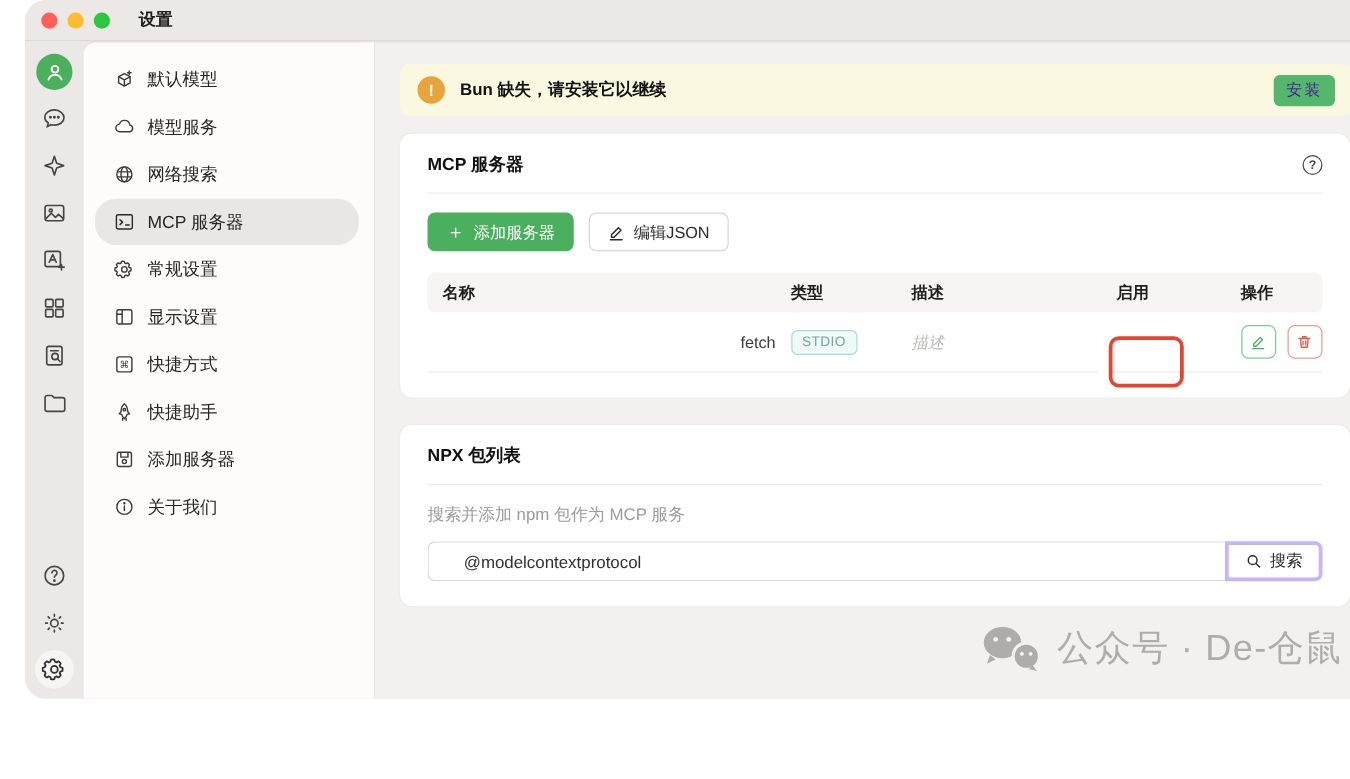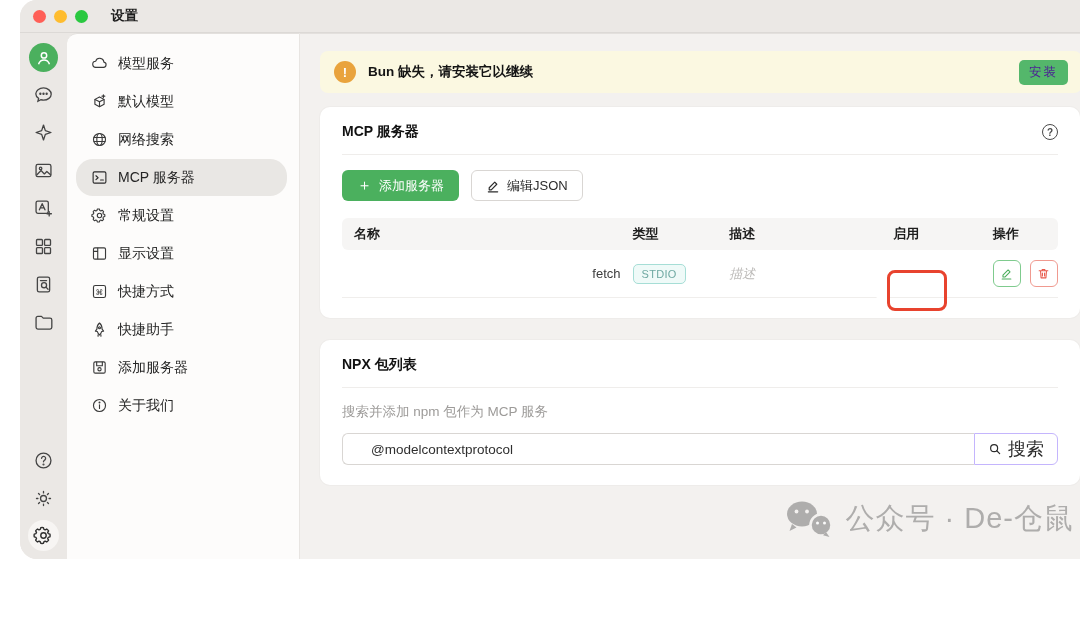--- a/index.html
+++ b/index.html
@@ -105,22 +105,22 @@
   .icon-btn.edit { border:1px solid #7fcb8e; }
   .icon-btn.del  { border:1px solid #f09a90; }
 
   
   .hint { margin-top:15px; font-size:13.5px; color:#9d9b99; }
   .input-group { display:flex; margin-top:12px; }
   .npm-input { flex:1; height:32px; border:1px solid #d9d6d3; border-right:none;
     border-radius:6px 0 0 6px; padding:0 28px; font-size:13.5px; color:#2f2f2f;
     outline:none; background:#fff; font-family:inherit; }
   .btn-search { display:flex; align-items:center; gap:6px; height:32px; padding:0 13px;
-    background:#fff; border:1px solid #c4b5fd; border-radius:0 6px 6px 0;
-    font-size:18px; color:#2b2b2b; cursor:pointer; }
+    background:#fff; border:3px solid #c4b5fd; border-radius:0 6px 6px 0;
+    font-size:13px; color:#2b2b2b; cursor:pointer; }
 
   
   .watermark { position:absolute; right:26px; bottom:20px; display:flex; align-items:flex-start;
     gap:12px; opacity:0.85; pointer-events:none; }
   .watermark .wm-text { font-size:29px; color:#a3a2a1; letter-spacing:1px; }
 </style>
 </head>
 <body>
 
 <div class="window">
@@ -208,32 +208,32 @@
         <svg width="21" height="21" viewBox="0 0 24 24" fill="none" stroke="#2f2f2f" stroke-width="1.6" stroke-linecap="round" stroke-linejoin="round">
             <circle cx="12" cy="12" r="3.1"></circle>
             <path d="M19.4 13.5a7.6 7.6 0 000-3l-2-.6a6 6 0 00-.6-1.4l1-1.8a7.8 7.8 0 00-2.1-2.1l-1.8 1a6 6 0 00-1.4-.6l-.6-2a7.6 7.6 0 00-3 0l-.6 2a6 6 0 00-1.4.6l-1.8-1a7.8 7.8 0 00-2.1 2.1l1 1.8a6 6 0 00-.6 1.4l-2 .6a7.6 7.6 0 000 3l2 .6c.1.5.3 1 .6 1.4l-1 1.8a7.8 7.8 0 002.1 2.1l1.8-1c.4.3.9.5 1.4.6l.6 2a7.6 7.6 0 003 0l.6-2c.5-.1 1-.3 1.4-.6l1.8 1a7.8 7.8 0 002.1-2.1l-1-1.8c.3-.4.5-.9.6-1.4z"></path>
           </svg>
       </div>
     </div>
   </div>
 
   <div class="sidebar">
     <div class="side-item">
-      <svg width="17" height="17" viewBox="0 0 24 24" fill="none" stroke="#3a3a3a" stroke-width="1.6" stroke-linejoin="round">
-          <path d="M7 17.5a4.3 4.3 0 01-.5-8.6A6 6 0 0118.2 10 3.8 3.8 0 0117 17.5H7z"></path>
-        </svg>
-      <span class="lbl">模型服务</span>
-    </div>
-    <div class="side-item">
       <svg width="17" height="17" viewBox="0 0 24 24" fill="none" stroke="#3a3a3a" stroke-width="1.6" stroke-linecap="round" stroke-linejoin="round">
           <path d="M12 5.5l6.5 3.5v7L12 19.5 5.5 16V9z"></path>
           <path d="M5.8 9.2L12 12.5l6.2-3.3M12 12.5V19"></path>
           <path d="M17.5 2.5v4M15.5 4.5h4"></path>
         </svg>
       <span class="lbl">默认模型</span>
+    </div>
+    <div class="side-item">
+      <svg width="17" height="17" viewBox="0 0 24 24" fill="none" stroke="#3a3a3a" stroke-width="1.6" stroke-linejoin="round">
+          <path d="M7 17.5a4.3 4.3 0 01-.5-8.6A6 6 0 0118.2 10 3.8 3.8 0 0117 17.5H7z"></path>
+        </svg>
+      <span class="lbl">模型服务</span>
     </div>
     <div class="side-item">
       <svg width="17" height="17" viewBox="0 0 24 24" fill="none" stroke="#3a3a3a" stroke-width="1.6">
           <circle cx="12" cy="12" r="8.5"></circle>
           <ellipse cx="12" cy="12" rx="3.8" ry="8.5"></ellipse>
           <path d="M3.8 9.2h16.4M3.8 14.8h16.4"></path>
         </svg>
       <span class="lbl">网络搜索</span>
     </div>
     <div class="side-item active">

